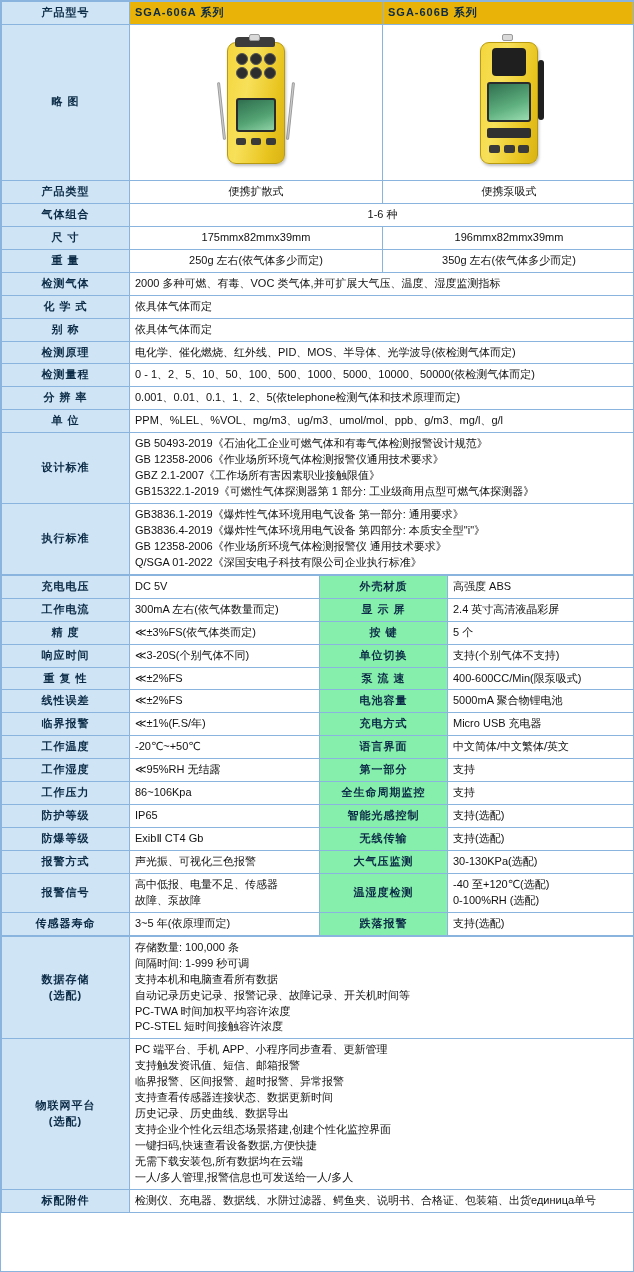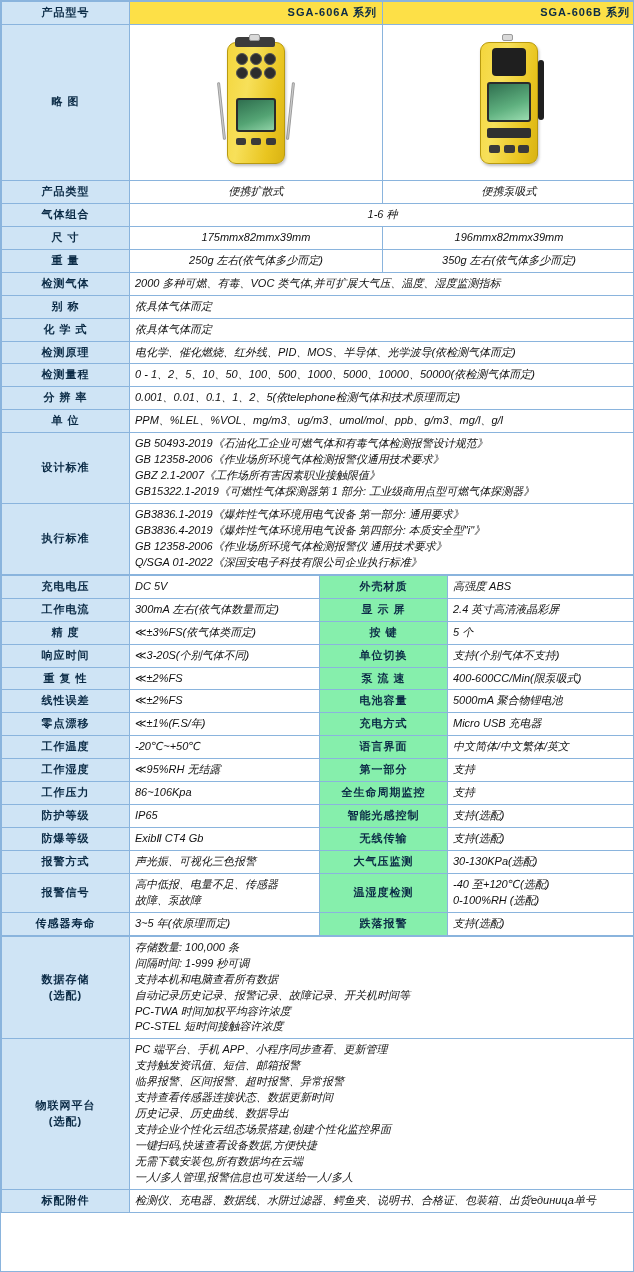--- a/index.html
+++ b/index.html
@@ -42,28 +42,27 @@
     background: #86efac;
     text-align: center;
     font-weight: bold;
     color: #0b2b46;
     letter-spacing: 1px;
   }
   td.val {
     background: #ffffff;
     text-align: left;
     padding-left: 8px;
-    font-style: italic;
   }
   td.ctr {
     text-align: center;
   }
   td.hdr {
-    background: #fde047;
-    text-align: right;
+    background: #eab308;
+    text-align: left;
     font-weight: bold;
     color: #0b2b46;
     letter-spacing: 1px;
   }
   .multiline { white-space: pre-line; }
   .imgcell {
     background: #ffffff;
     height: 156px;
     text-align: center;
     vertical-align: middle;
@@ -266,26 +265,26 @@
     <td class="val ctr">250g 左右(依气体多少而定)</td>
     <td class="val ctr">350g 左右(依气体多少而定)</td>
   </tr>
 
   <tr>
     <td class="lbl">检测气体</td>
     <td class="val" colspan="2">2000 多种可燃、有毒、VOC 类气体,并可扩展大气压、温度、湿度监测指标</td>
   </tr>
 
   <tr>
+    <td class="lbl">化 学 式</td>
+    <td class="val" colspan="2">依具体气体而定</td>
+  </tr>
+
+  <tr>
     <td class="lbl">别    称</td>
-    <td class="val" colspan="2">依具体气体而定</td>
-  </tr>
-
-  <tr>
-    <td class="lbl">化 学 式</td>
     <td class="val" colspan="2">依具体气体而定</td>
   </tr>
 
   <tr>
     <td class="lbl">检测原理</td>
     <td class="val" colspan="2">电化学、催化燃烧、红外线、PID、MOS、半导体、光学波导(依检测气体而定)</td>
   </tr>
 
   <tr>
     <td class="lbl">检测量程</td>
@@ -360,21 +359,21 @@
     <td class="lbl2">泵 流 速</td>
     <td class="val">400-600CC/Min(限泵吸式)</td>
   </tr>
   <tr>
     <td class="lbl">线性误差</td>
     <td class="val">≪±2%FS</td>
     <td class="lbl2">电池容量</td>
     <td class="val">5000mA 聚合物锂电池</td>
   </tr>
   <tr>
-    <td class="lbl">零点漂移</td>
+    <td class="lbl">临界报警</td>
     <td class="val">≪±1%(F.S/年)</td>
     <td class="lbl2">充电方式</td>
     <td class="val">Micro USB 充电器</td>
   </tr>
   <tr>
     <td class="lbl">工作温度</td>
     <td class="val">-20℃~+50℃</td>
     <td class="lbl2">语言界面</td>
     <td class="val">中文简体/中文繁体/英文</td>
   </tr>

